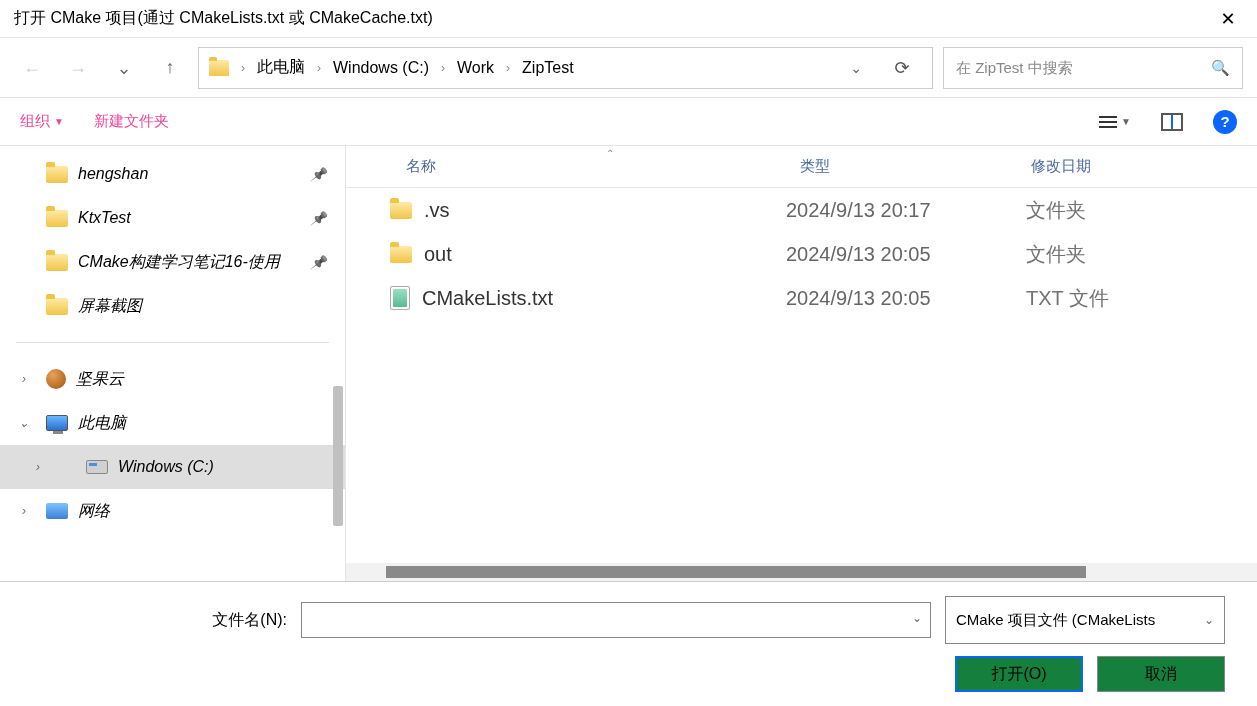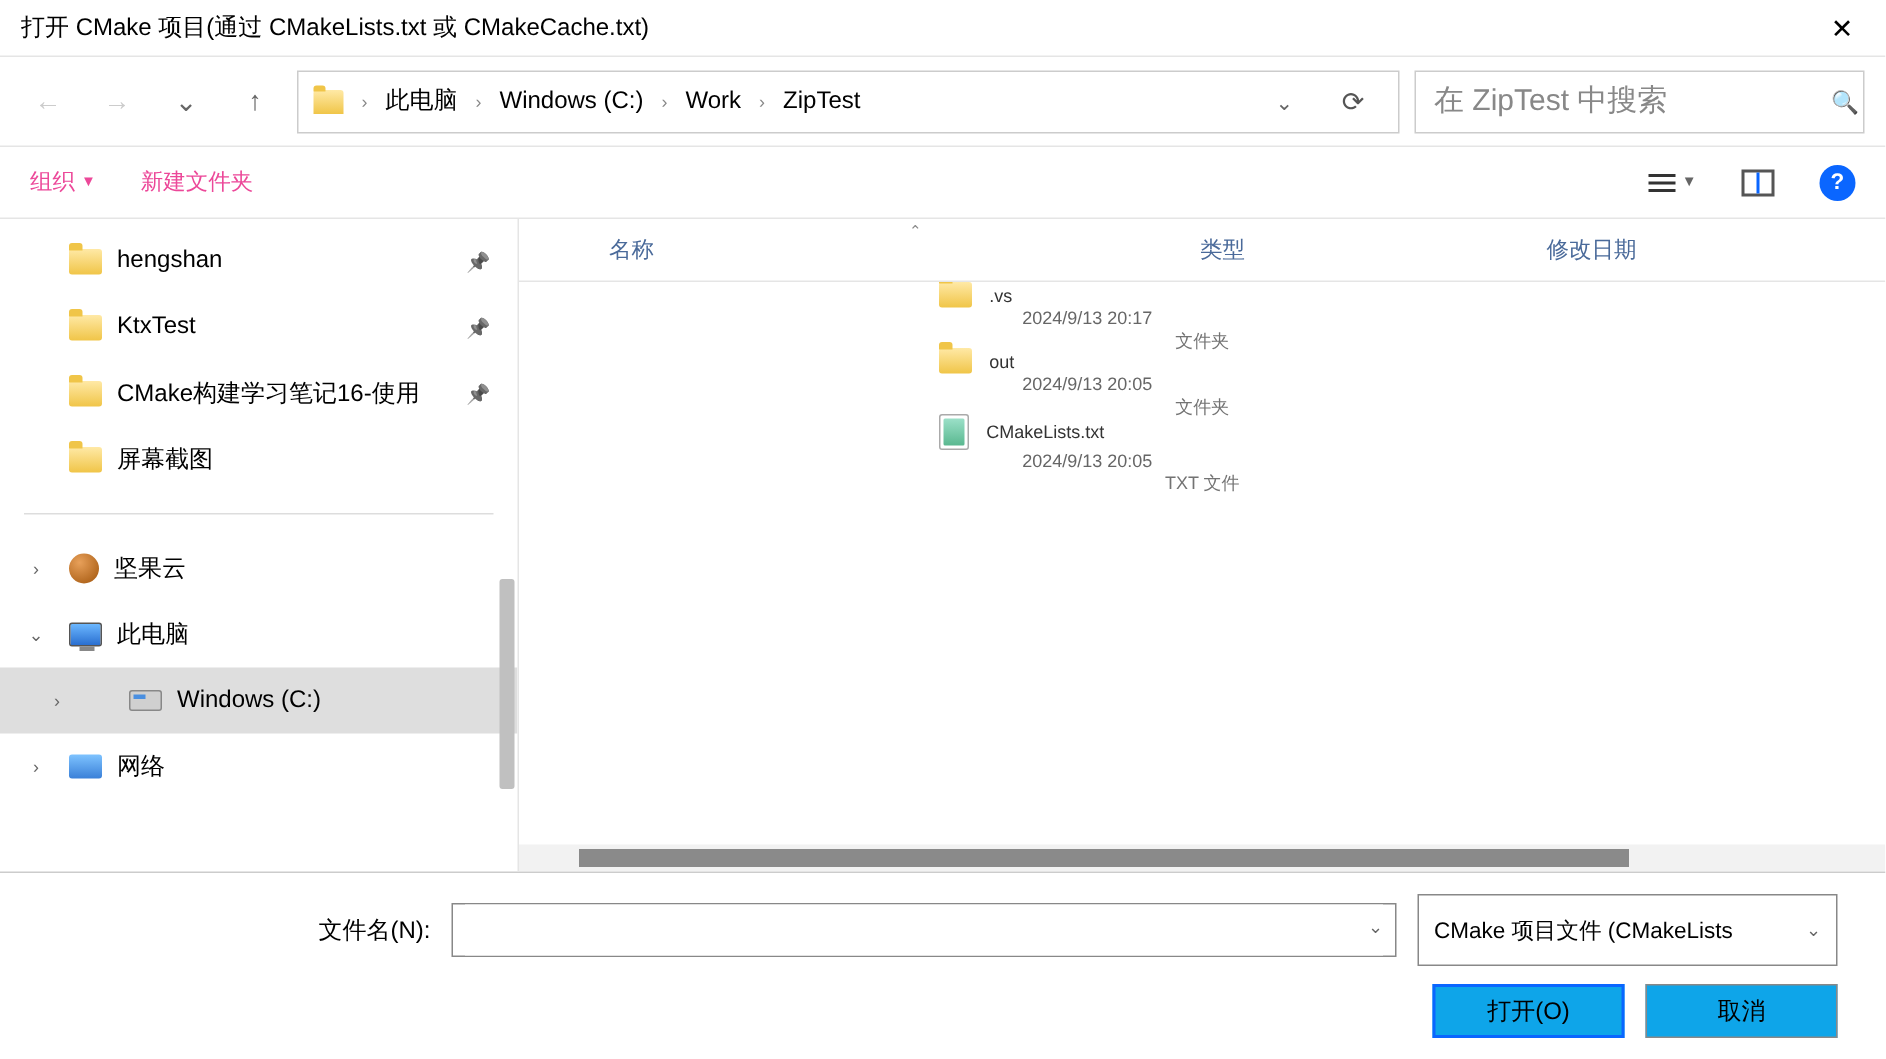--- a/index.html
+++ b/index.html
@@ -14,39 +14,39 @@
 .nav-btn.disabled { color: #ccc; }
 .addressbar { flex: 1; height: 42px; border: 1px solid #ccc; display: flex; align-items: center; padding: 0 10px; gap: 12px; }
 .folder-icon-sm { width: 20px; height: 16px; background: linear-gradient(#ffe9a6,#f0c548); border-radius: 2px 2px 0 0; position: relative; }
 .folder-icon-sm::before { content:""; position:absolute; top:-3px; left:0; width:8px; height:4px; background:#f0c548; border-radius:2px 2px 0 0; }
 .crumb { font-size: 16px; color: #000; cursor: pointer; }
 .crumb-sep { color: #888; font-size: 12px; }
 .addr-spacer { flex:1; }
 .addr-chevron { color:#666; font-size:14px; padding:0 8px; cursor:pointer; }
 .refresh-btn { width:40px; color:#555; font-size:18px; text-align:center; cursor:pointer; }
 .searchbox { width: 300px; height: 42px; border: 1px solid #ccc; display: flex; align-items: center; padding: 0 12px; color: #888; }
-.searchbox input { flex:1; border:none; outline:none; font-size:20px; color:#333; }
+.searchbox input { flex:1; border:none; outline:none; font-size:15px; color:#333; }
 .searchbox input::placeholder { color:#888; }
 .search-icon { font-size:15px; color:#555; }
 
 .toolbar { height: 48px; display: flex; align-items: center; padding: 0 20px; gap: 30px; border-bottom: 1px solid #e5e5e5; }
 .tb-item { font-size: 15px; color: #ec4899; display:flex; align-items:center; gap:4px; cursor:pointer; }
 .tb-spacer { flex:1; }
 .tb-help { width:24px; height:24px; border-radius:50%; background:#0a66ff; color:#fff; display:flex; align-items:center; justify-content:center; font-size:15px; font-weight:bold; cursor:pointer; }
 .tb-pane { width:22px; height:18px; border:2px solid #555; position:relative; cursor:pointer; }
 .tb-pane::after { content:""; position:absolute; left:8px; top:0; bottom:0; width:2px; background:#0a66ff; }
 .tb-view { display:flex; align-items:center; gap:4px; cursor:pointer; }
 .tb-lines { display:flex; flex-direction:column; gap:3px; }
 .tb-lines span { width:18px; height:2px; background:#333; }
 
 .body { flex:1; display:flex; overflow:hidden; }
 .sidebar { width: 346px; border-right:1px solid #e5e5e5; position:relative; overflow:hidden; }
 .sb-section { padding: 6px 0; }
 .sb-divider { height:1px; background:#ddd; margin: 8px 16px; }
-.sb-item { height: 44px; display:flex; align-items:center; padding-left: 46px; gap:10px; font-size:16px; cursor:pointer; position:relative; }
+.sb-item { height: 44px; display:flex; align-items:center; padding-left: 46px; gap:10px; font-size:16px; cursor:pointer; position:relative;font-style:italic; }
 .sb-item.pinned::after { content:"📌"; position:absolute; right:18px; font-size:13px; color:#999; filter:grayscale(1); }
 .sb-item.indent2 { padding-left: 86px; }
 .sb-item.selected { background:#dedede; }
 .sb-chevron { position:absolute; left:16px; color:#666; font-size:12px; width:16px; text-align:center; }
 .sb-chevron.indent1 { left:30px; }
 .folder-icon { width:22px; height:17px; background:linear-gradient(#ffe9a6,#f0c548); border-radius:2px; position:relative; flex-shrink:0; }
 .folder-icon::before { content:""; position:absolute; top:-4px; left:0; width:9px; height:5px; background:#f0c548; border-radius:2px 2px 0 0; }
 .nut-icon { width:20px; height:20px; border-radius:50%; background:radial-gradient(circle at 35% 30%, #e8a05a, #a0540a); flex-shrink:0; }
 .pc-icon { width:22px; height:16px; background:linear-gradient(#6bb7ff,#2a6fd0); border:1px solid #555; border-radius:2px; position:relative; flex-shrink:0; }
 .pc-icon::after { content:""; position:absolute; bottom:-4px; left:6px; width:10px; height:3px; background:#888; }
@@ -56,38 +56,38 @@
 .sb-scroll { position:absolute; right:2px; top:240px; width:10px; height:140px; background:#c0c0c0; border-radius:2px; }
 
 .filepane { flex:1; display:flex; flex-direction:column; }
 .fp-header { height:42px; display:flex; align-items:center; border-bottom:1px solid #e5e5e5; font-size:15px; color:#4a6a9a; position:relative; }
 .fp-col { padding-left: 14px; cursor:pointer; }
 .fp-col.name { width: 440px; padding-left: 60px; }
 .fp-col.date { width: 240px; }
 .fp-col.type { flex:1; }
 .fp-sort { position:absolute; left: 260px; top:2px; font-size:10px; color:#888; }
 .fp-list { flex:1; overflow:auto; }
-.fp-row { height:44px; display:flex; align-items:center; font-size:12px; color:#333; cursor:pointer;flex-direction:column; }
+.fp-row { height:44px; display:flex; align-items:center; font-size:20px; color:#333; cursor:pointer; }
 .fp-cell.name { width:440px; padding-left:44px; display:flex; align-items:center; gap:12px; }
 .fp-cell.date { width:240px; color:#666; }
 .fp-cell.type { flex:1; color:#737373; }
 .file-icon { width:20px; height:24px; background:#fff; border:1px solid #aaa; border-radius:2px; position:relative; flex-shrink:0; }
 .file-icon.txt::after { content:""; position:absolute; left:2px; top:2px; right:2px; height:18px; background:linear-gradient(#9be0c8,#5ab890); border-radius:1px; }
 .fp-hscroll { height:18px; background:#f2f2f2; display:flex; align-items:center; padding-left:40px; }
 .fp-hscroll-thumb { width:700px; height:12px; background:#8a8a8a; }
 
 .footer { border-top:1px solid #ccc; padding: 14px 32px 14px 0; }
 .ft-row { display:flex; align-items:center; justify-content:flex-end; gap:14px; margin-bottom:12px; }
 .ft-label { font-size:16px; color:#000; }
 .ft-input { width:630px; height:36px; border:1px solid #888; padding:0 8px; font-size:15px; position:relative; }
 .ft-input-field { width:100%; height:100%; border:none; outline:none; }
 .ft-input-chev { position:absolute; right:8px; top:8px; color:#666; font-size:12px; cursor:pointer; }
 .ft-select { width:280px; height:48px; border:1px solid #888; padding:0 10px; font-size:15px; display:flex; align-items:center; justify-content:space-between; cursor:pointer; }
 .ft-buttons { display:flex; justify-content:flex-end; gap:14px; }
-.ft-btn { width:128px; height:36px; border:1px solid #888; background:#0ea5e9; font-size:16px; cursor:pointer; }
+.ft-btn { width:128px; height:36px; border:1px solid #888; background:#15803d; font-size:16px; cursor:pointer; }
 .ft-btn.primary { border:2px solid #0a66ff; }
 </style>
 </head>
 <body>
 
 <div class="titlebar">
   <div class="titlebar-text">打开 CMake 项目(通过 CMakeLists.txt 或 CMakeCache.txt)</div>
   <div class="close-btn">✕</div>
 </div>
 

